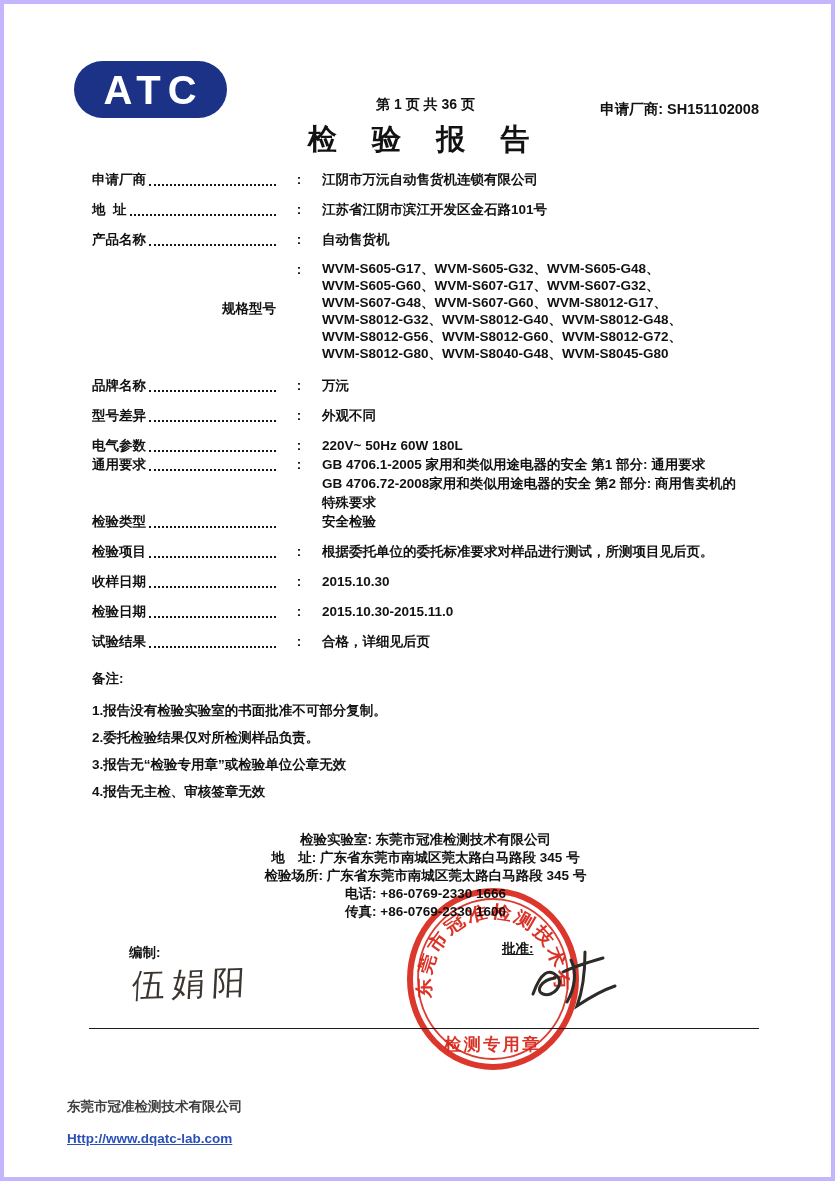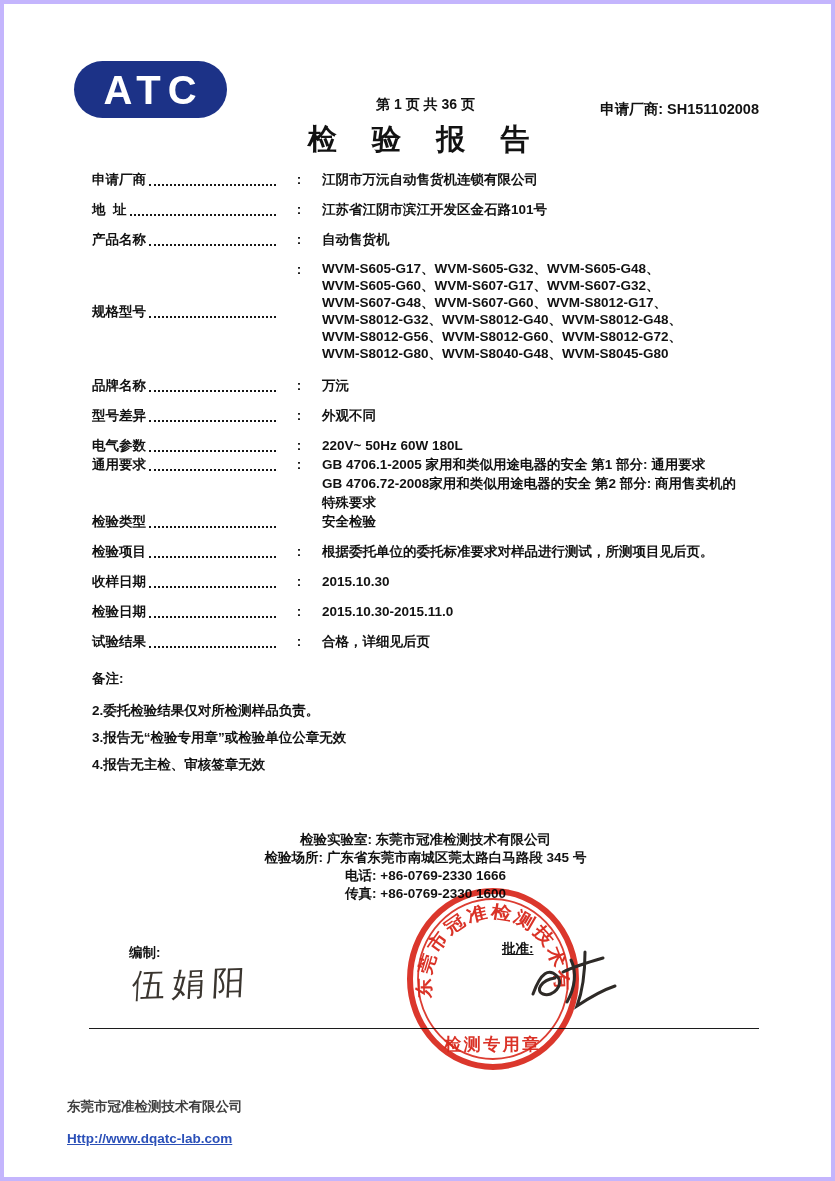--- a/index.html
+++ b/index.html
@@ -25,21 +25,21 @@
     position:absolute;top:96px;right:72px;font-size:14.5px;font-weight:700;white-space:nowrap;
   }
   .title{
     position:absolute;top:116px;left:88px;right:72px;text-align:center;
     font-family:"Liberation Serif","DejaVu Serif",serif;
     font-size:29px;font-weight:700;letter-spacing:14px;
   }
   
   .fields{position:absolute;top:162px;left:88px;right:70px;padding-top:4px;}
   .row{display:flex;align-items:flex-start;margin-bottom:11px;font-size:13.5px;}
-  .row.center .lblwrap{align-self:center;}
+  .row.center .lblwrap{align-self:center;flex-direction:column;}
   .row.mb0{margin-bottom:0;}
   .row.mb14{margin-bottom:14px;}
   .lblwrap{width:184px;display:flex;align-items:flex-end;flex:none;}
   .lbl{font-weight:700;white-space:pre;line-height:19px;}
   .leader{flex:1;border-bottom:2px dotted #161616;margin:0 0 3px 3px;}
   .colon{width:46px;text-align:center;font-weight:700;flex:none;line-height:19px;}
   .val{flex:1;font-weight:600;line-height:19px;}
   .val.tight div{line-height:17px;}
   
   .notes{position:absolute;top:666px;left:88px;right:72px;font-size:13.5px;}
@@ -230,27 +230,29 @@
       <span class="colon">:</span>
       <span class="val">
           <div>合格，详细见后页</div>
         </span>
     </div>
 
   </div>
 
   <div class="notes">
     <div class="ntitle">备注:</div>
+    <div class="nitem">1.报告没有检验实验室的书面批准不可部分复制。</div>
     <div class="nitem">2.委托检验结果仅对所检测样品负责。</div>
     <div class="nitem">3.报告无“检验专用章”或检验单位公章无效</div>
     <div class="nitem">4.报告无主检、审核签章无效</div>
   </div>
 
   <div class="lab">
     <div>检验实验室: 东莞市冠准检测技术有限公司</div>
+    <div>地　址: 广东省东莞市南城区莞太路白马路段 345 号</div>
     <div>检验场所: 广东省东莞市南城区莞太路白马路段 345 号</div>
     <div>电话: +86-0769-2330 1666</div>
     <div>传真: +86-0769-2330 1600</div>
   </div>
 
   <div class="prep-label">编制:</div>
   <div class="prep-sig">伍娟阳</div>
   <div class="appr-label">批准:</div>
 
   <div class="appr-sig">

